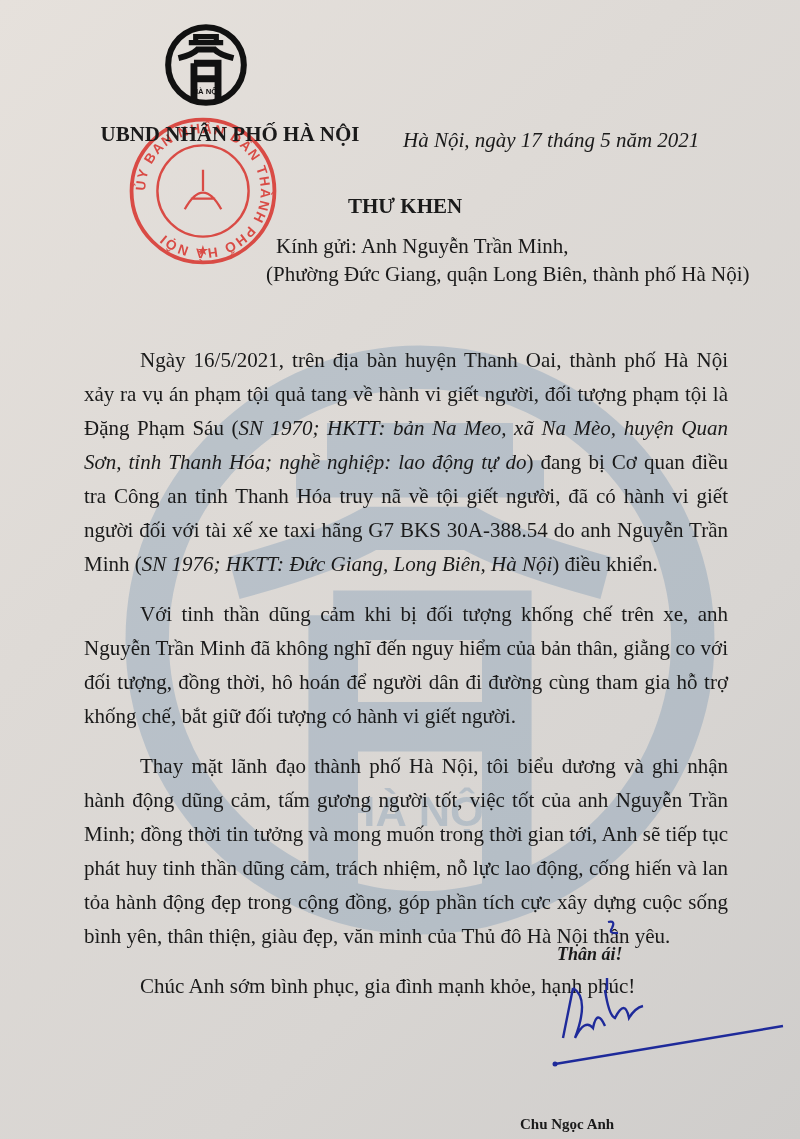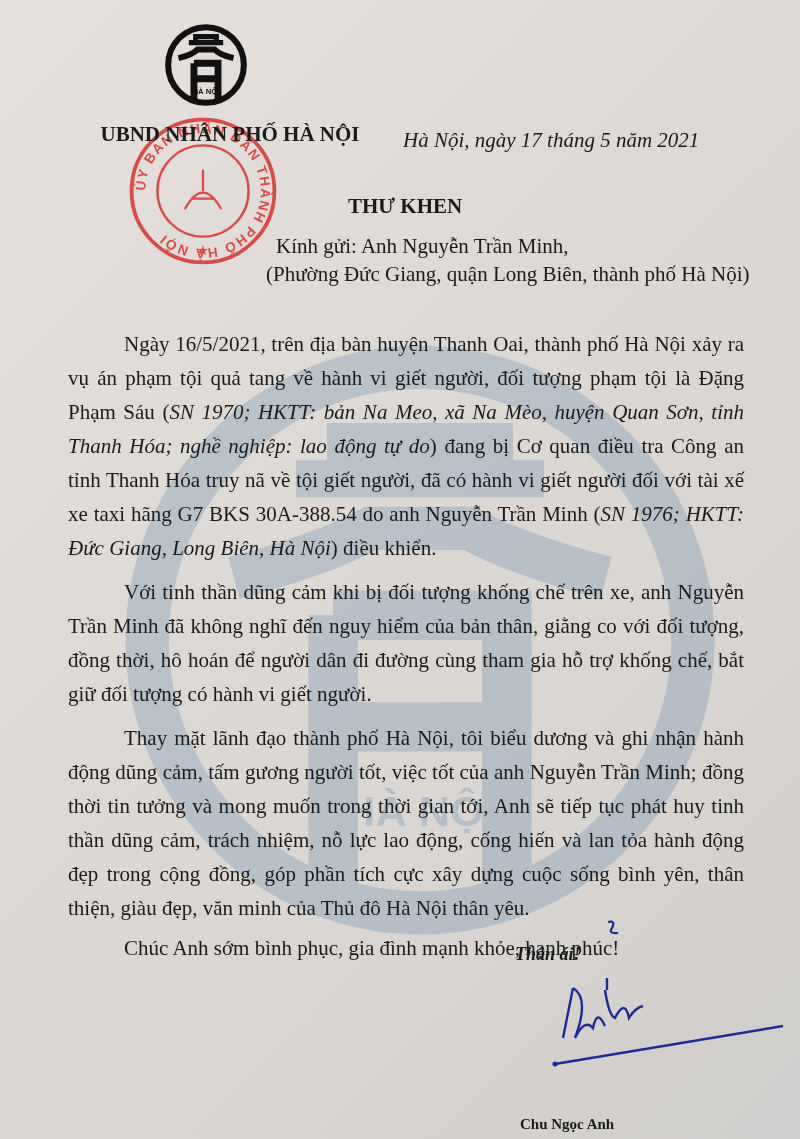--- a/index.html
+++ b/index.html
@@ -11,26 +11,26 @@
   .abs { position:absolute; }
   .logo { left:163px; top:22px; width:86px; height:86px; }
   .watermark { left:110px; top:330px; width:620px; height:620px; opacity:0.32; }
   .stamp { left:127px; top:115px; width:152px; height:152px; opacity:0.85; }
   .issuer { left:80px; top:122px; width:300px; text-align:center; font-weight:bold; font-size:21px; line-height:24px; }
   .dateline { left:403px; top:128px; font-style:italic; font-size:21px; }
   .title { left:348px; top:194px; font-weight:bold; font-size:21px; }
   .recipient { left:276px; top:232px; font-size:21px; line-height:28px; }
   .recipient .addr { margin-left:-10px; }
   .body { left:68px; top:327px; width:676px; font-size:21px; line-height:34px; text-align:justify; }
-  .body p { margin:0; text-indent:56px; }
+  .body p { margin:16px; text-indent:56px; }
   .body p.p2 { margin-top:10px; }
   .body p.p3 { margin-top:10px; }
   .body p.p4 { margin-top:6px; }
   .body i { font-style:italic; }
-  .closing { left:515px; top:944px; font-weight:bold; font-style:italic; font-size:18px; }
+  .closing { left:557px; top:944px; font-weight:bold; font-style:italic; font-size:18px; }
   .sig { left:545px; top:968px; width:240px; height:100px; }
   .signer { left:520px; top:1085px; font-weight:bold; font-size:15px;margin-top:31px; }
   .pen { left:602px; top:918px; width:26px; height:22px; }
 </style>
 </head>
 <body>
 
 <svg class="abs watermark" viewBox="0 0 100 100">
   <circle cx="50" cy="50" r="44" fill="none" stroke="#6f90b0" stroke-width="7"></circle>
   <path d="M30 24 H70 M38 24 V18 H62 V24" fill="none" stroke="#6f90b0" stroke-width="6"></path>

